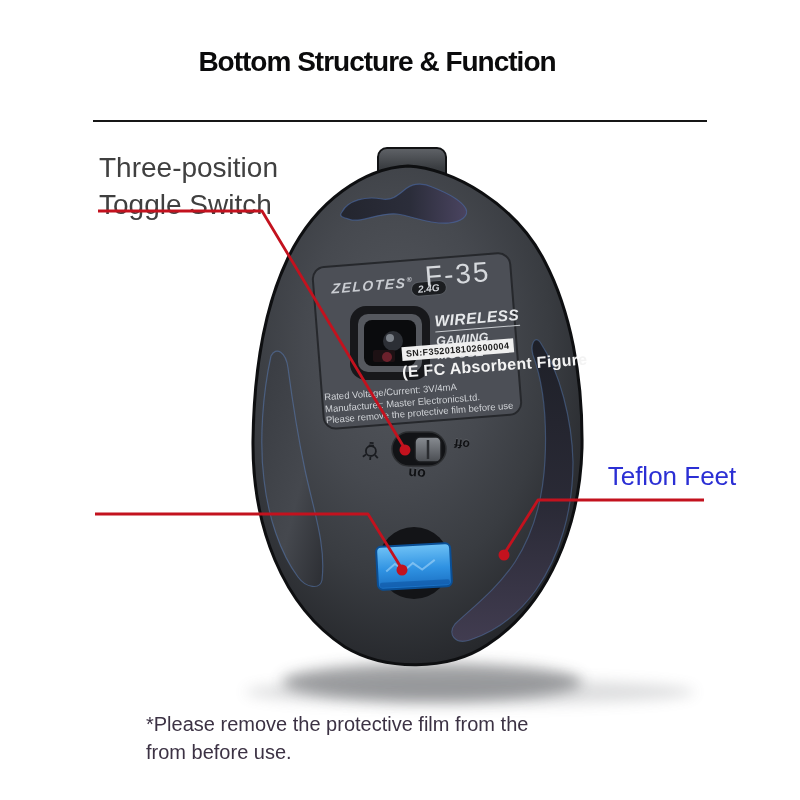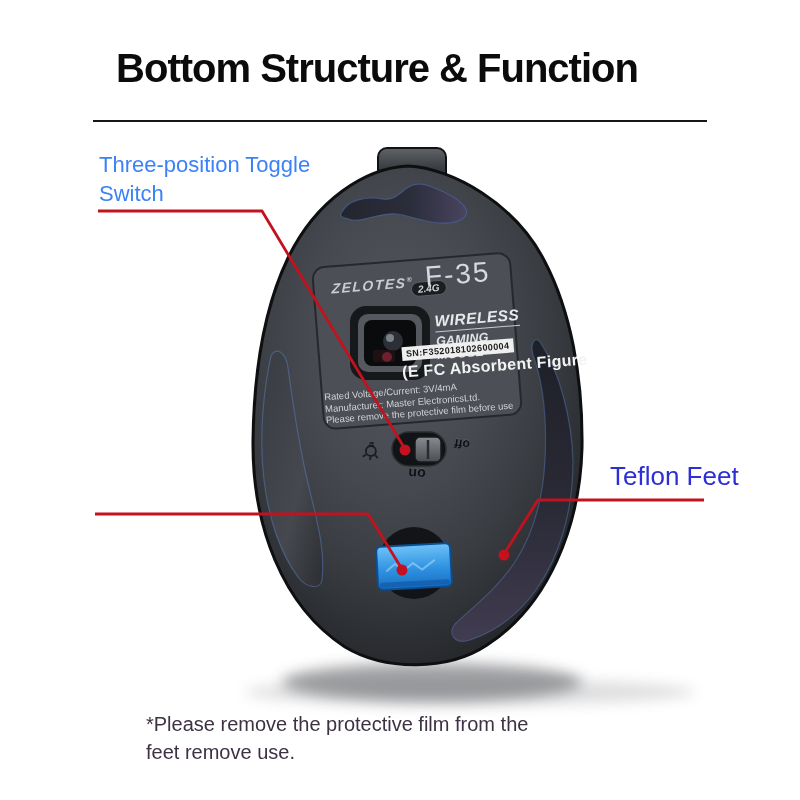--- a/index.html
+++ b/index.html
@@ -2,28 +2,28 @@
 <html><head>
 <meta charset="utf-8">
 <style>
   html,body{margin:0;padding:0;background:#ffffff;}
   .canvas{
     position:relative;width:800px;height:800px;background:#ffffff;overflow:hidden;
     font-family:"Liberation Sans", sans-serif;
   }
   .page-title{
     position:absolute;left:57px;top:46px;width:640px;text-align:center;
-    font-size:40px;font-weight:700;letter-spacing:-1px;color:#0b0b0c;
+    font-size:28px;font-weight:700;letter-spacing:-1px;color:#0b0b0c;
   }
   .divider{position:absolute;left:93px;top:120px;width:614px;height:2px;background:#161616;}
   svg{position:absolute;left:0;top:0;}
-  .ann{position:absolute;color:#3b82f6;font-size:22px;line-height:1.32;}
+  .ann{position:absolute;color:#404040;font-size:28px;line-height:1.32;}
   .ann-toggle{left:99px;top:150px;width:235px;}
   .ann-usb{left:38px;top:469px;width:300px;}
-  .ann-teflon{left:610px;top:459px;width:160px;font-size:26px;color:#2b2fd4;}
+  .ann-teflon{left:592px;top:459px;width:160px;font-size:26px;color:#2b2fd4;text-align:center;}
   .footnote{position:absolute;left:146px;top:710px;width:540px;color:#3c3244;
     font-size:20px;line-height:1.42;}
   .plate-group{
     position:absolute;left:316px;top:258px;width:200px;height:166px;
     transform:rotate(-4.5deg);transform-origin:50% 50%;color:#cfd2d7;
   }
   .brand{position:absolute;left:20px;top:16px;font-size:14px;font-weight:700;font-style:italic;
     letter-spacing:1.5px;color:#c9ccd1;transform:skewX(-6deg);}
   .brand sup{font-size:7px;}
   .badge-24g{position:absolute;left:99px;top:24px;background:#1b1d20;color:#d0d3d8;
@@ -192,16 +192,16 @@
     </g>
     <g fill="#c3121e">
       <circle cx="405" cy="450" r="5.5"></circle>
       <circle cx="402" cy="570" r="5.5"></circle>
       <circle cx="504" cy="555" r="5.5"></circle>
     </g>
   </svg>
 
   <div class="footnote">
     <div>*Please remove the protective film from the</div>
-    <div>feet remove use.</div>
+    <div>from before use.</div>
   </div>
 
 </div>
 
 </body></html>

